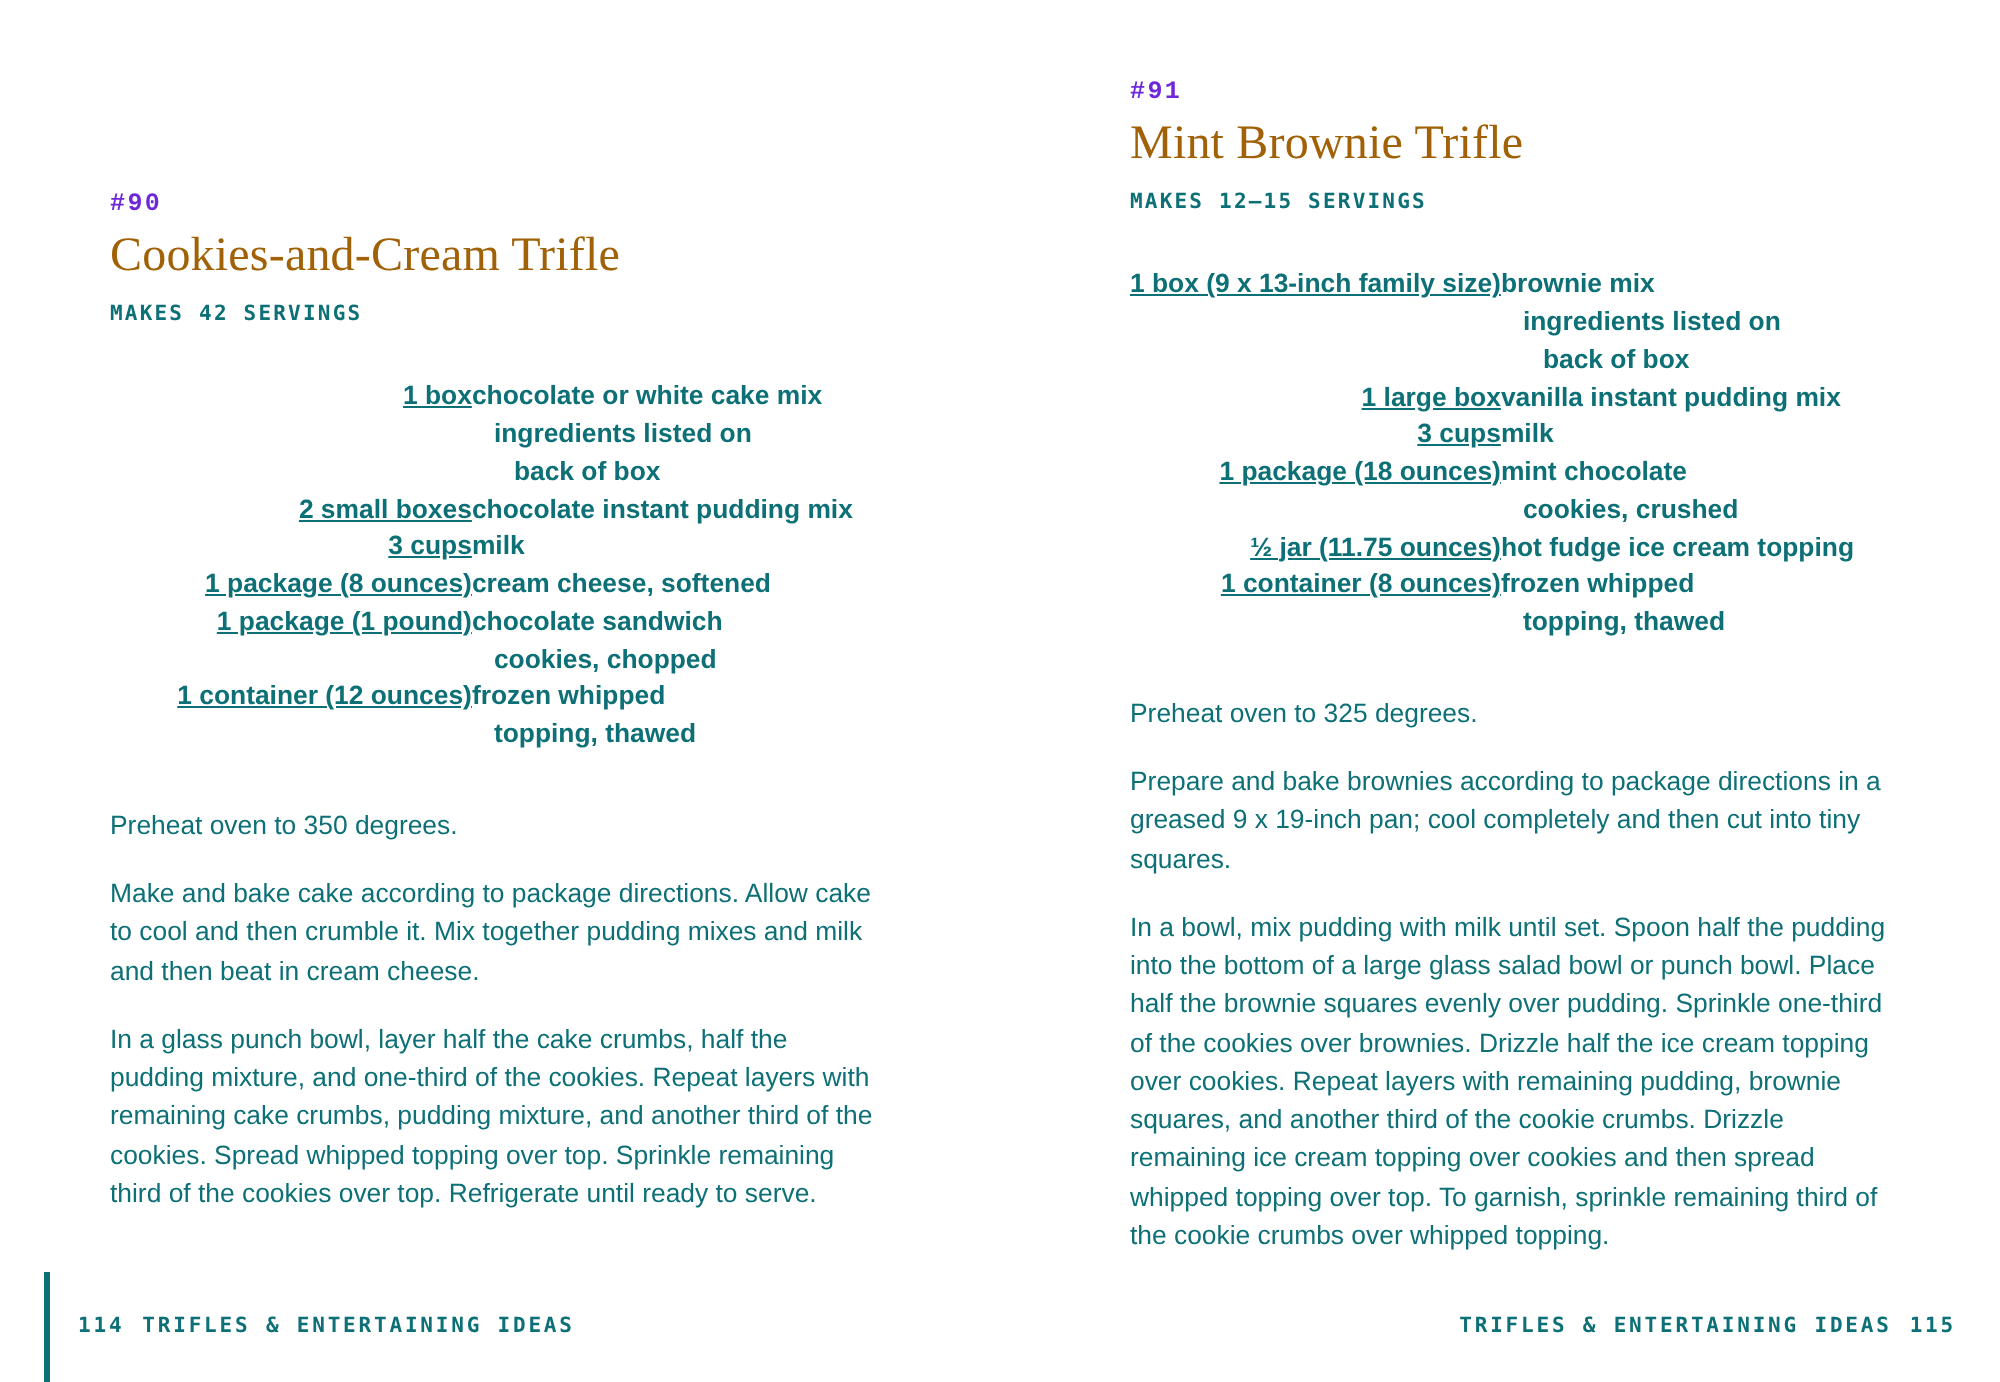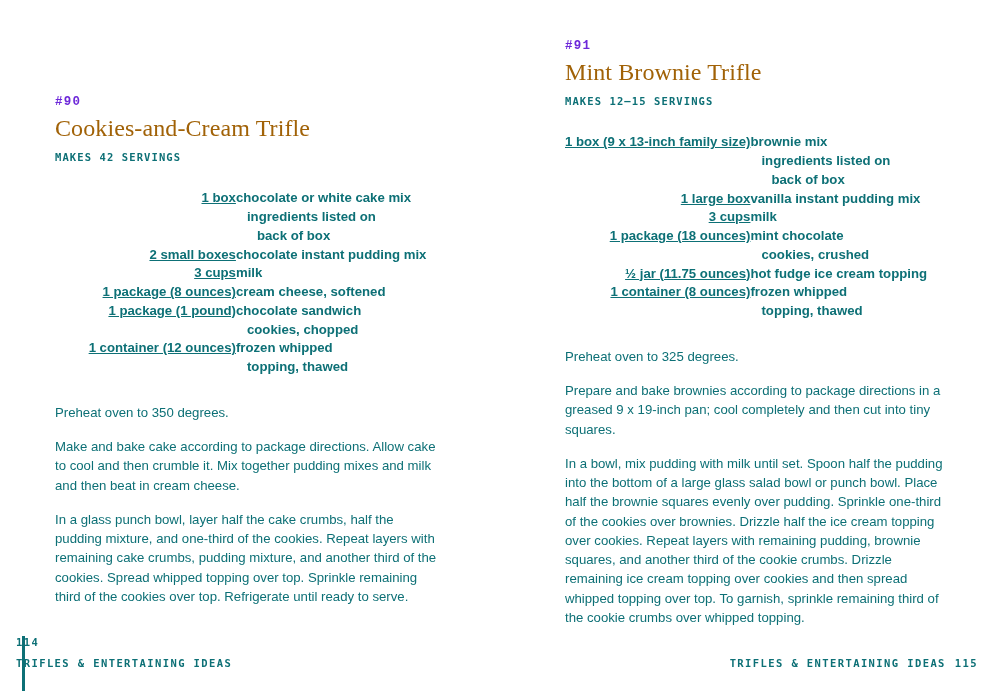--- a/index.html
+++ b/index.html
@@ -103,22 +103,21 @@
     font-family: "DejaVu Sans Mono", monospace;
     font-size: 10.5px;
     font-weight: bold;
     letter-spacing: 1.4px;
     color: #5f9ea0;
     display: flex;
     align-items: baseline;
     gap: 9px;
   }
   .footer-left {
-    left: 16px;
-    flex-direction: column;
+    left: 39px;
   }
   .footer-right {
     right: 22px;
   }
   .folio {
     color: #0d7076;
   }
   .running-head {
     color: #0d7076;
   }

